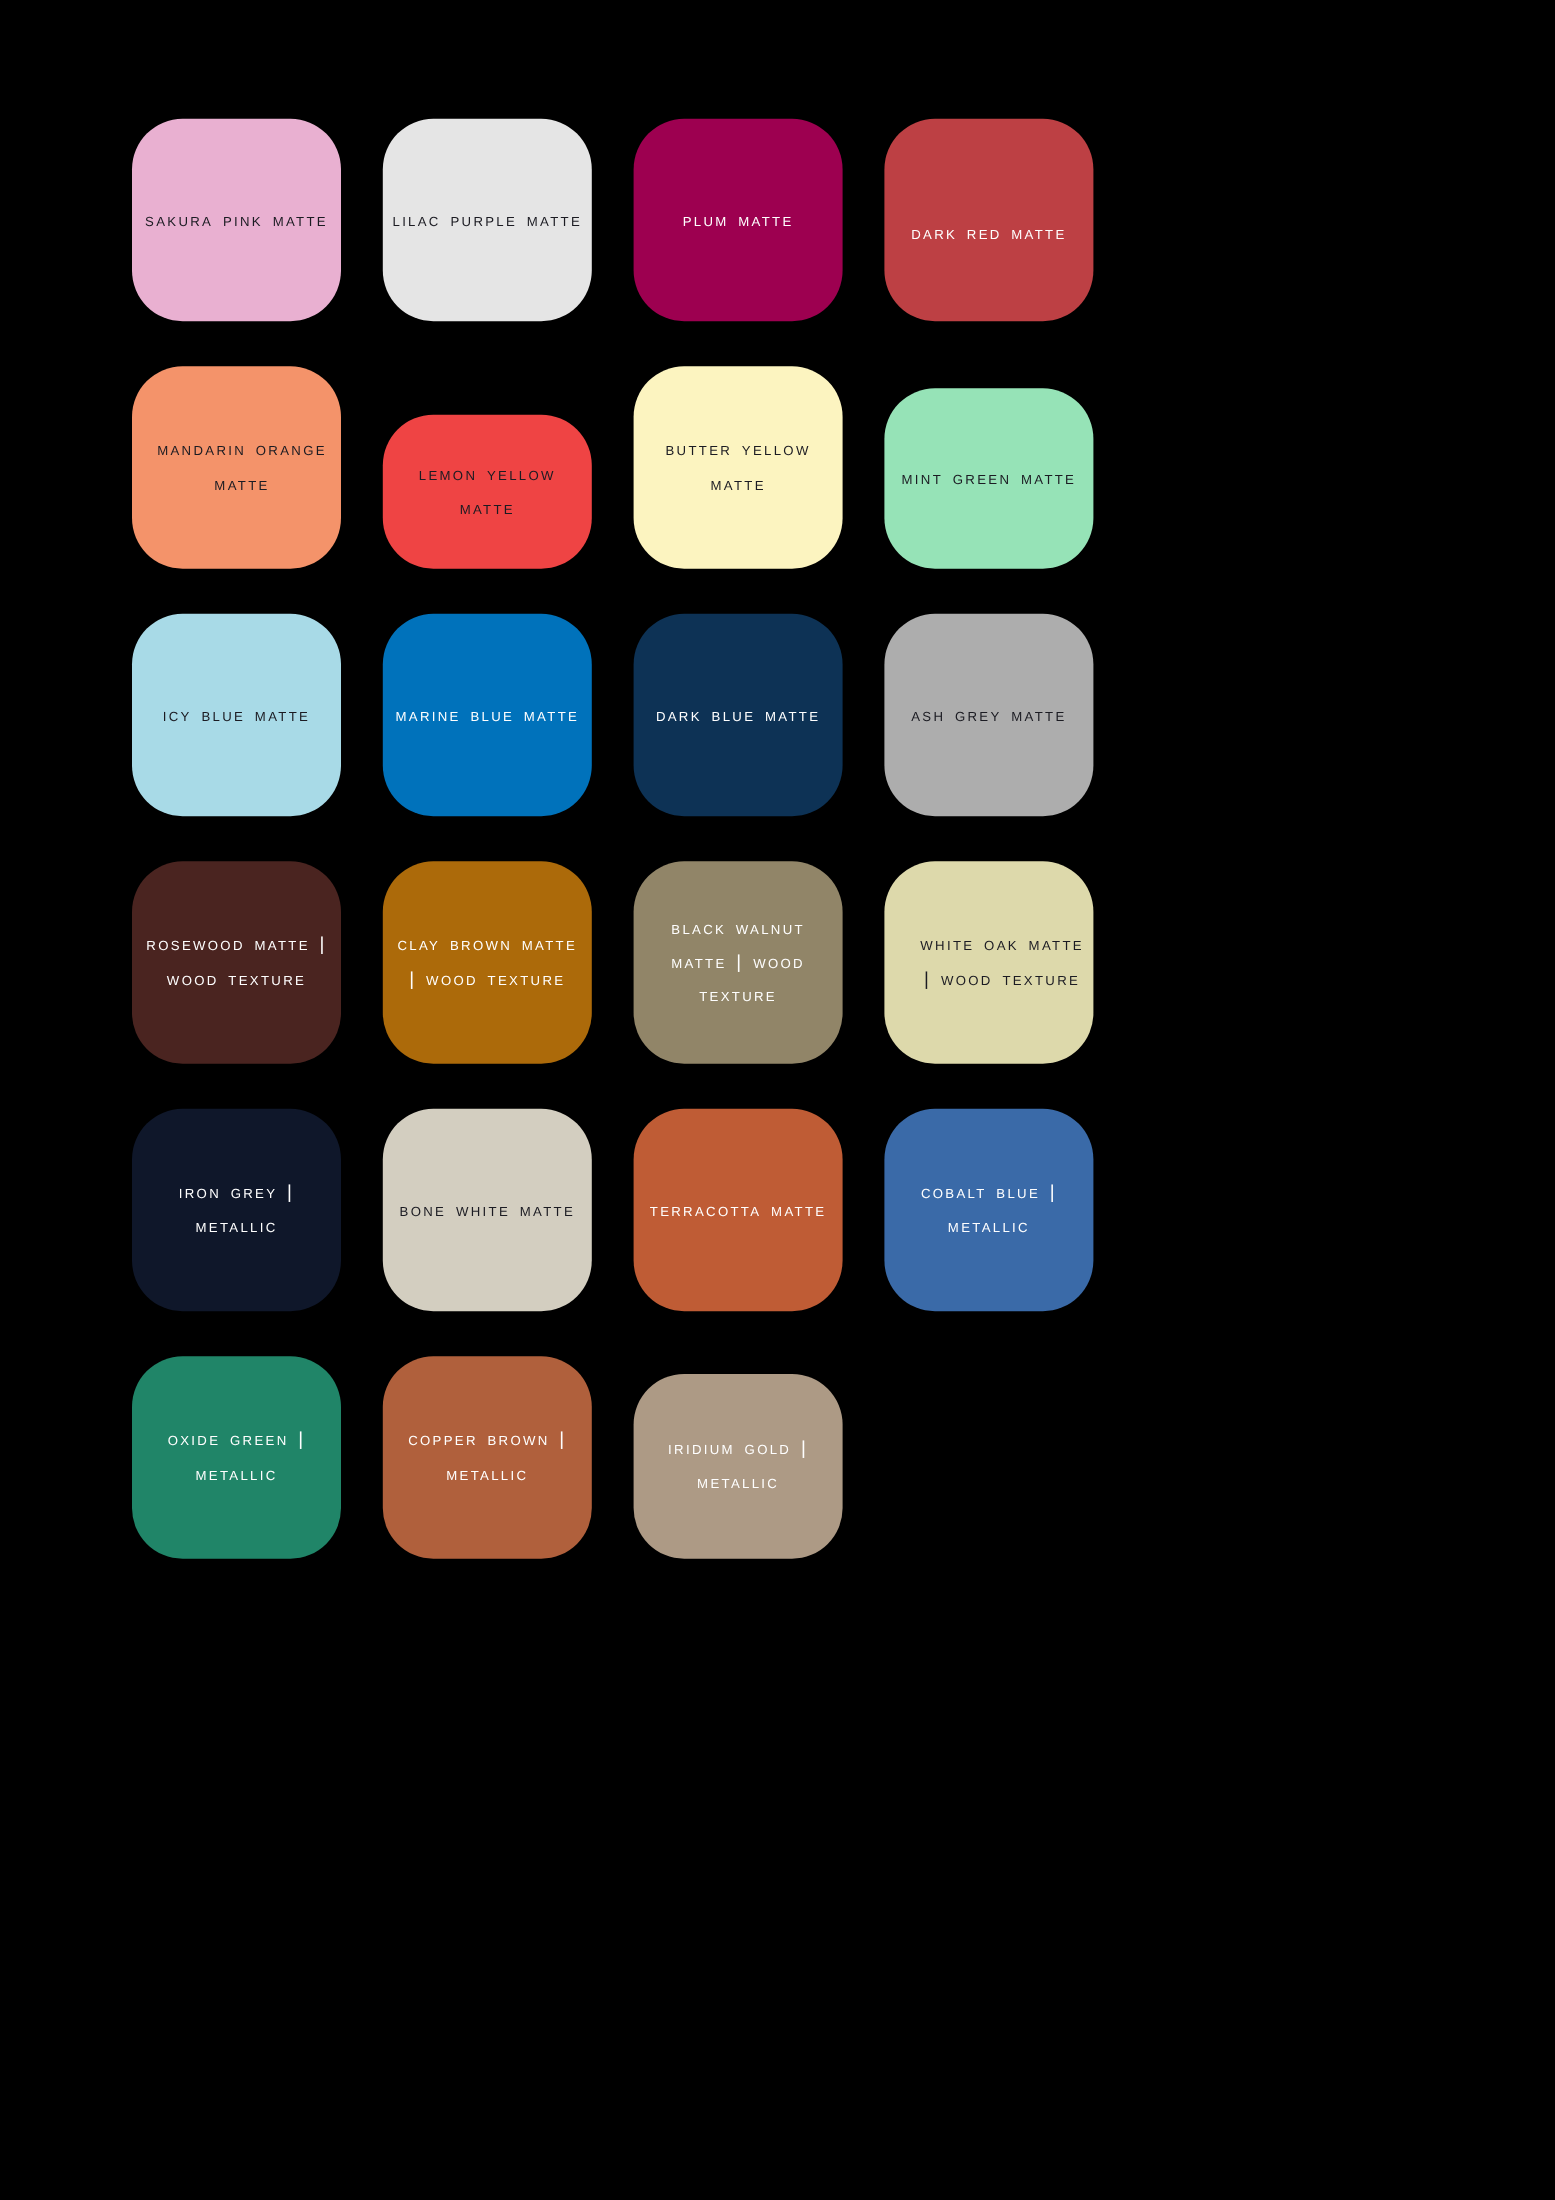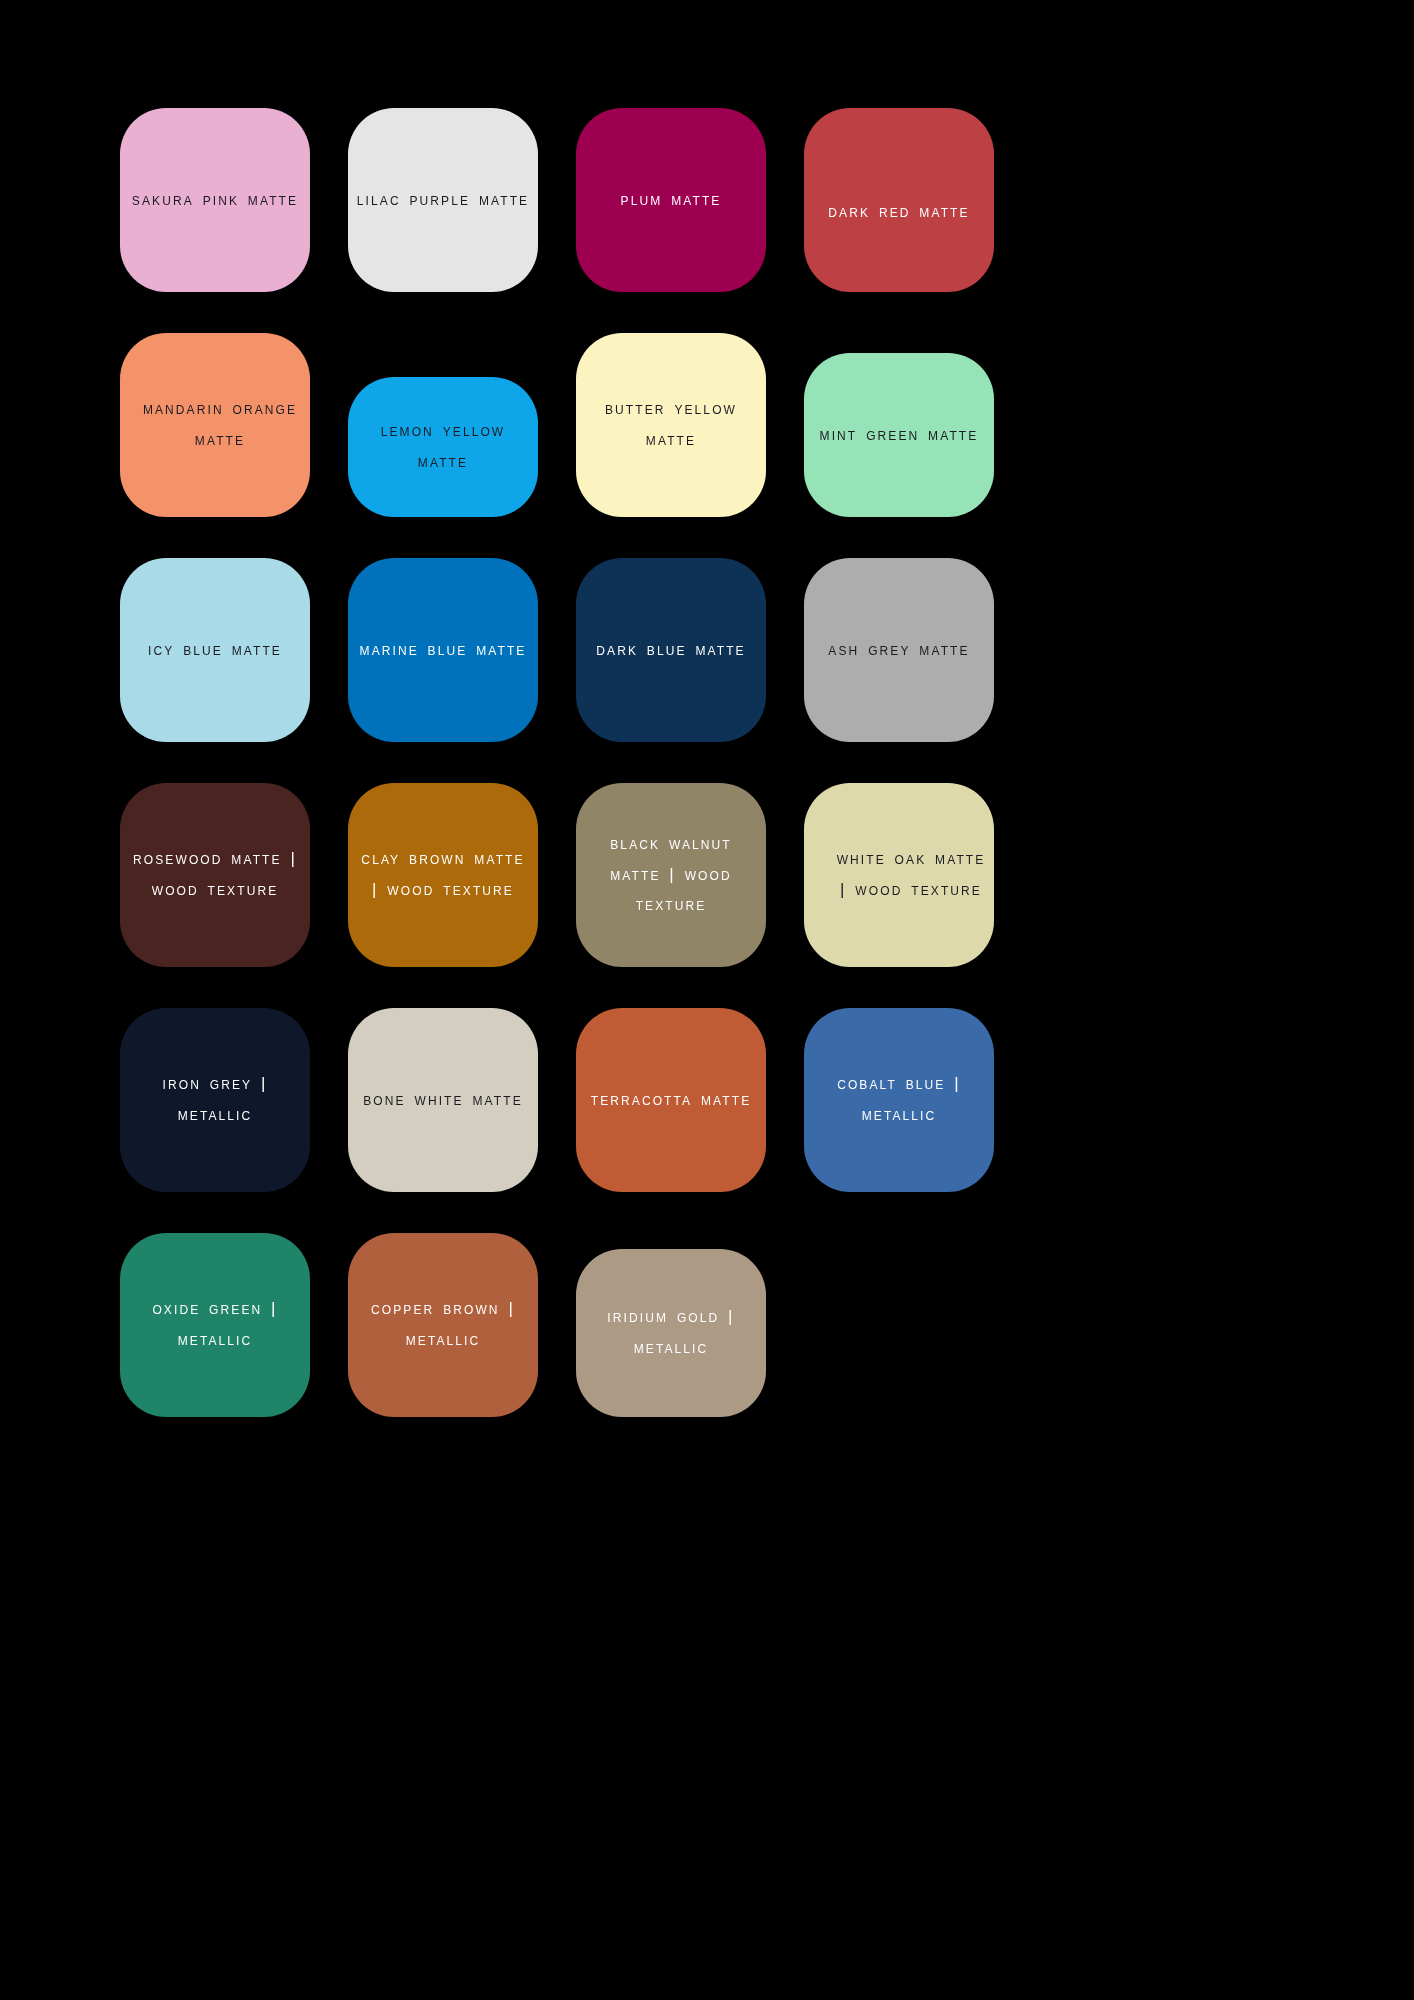--- a/index.html
+++ b/index.html
@@ -65,21 +65,21 @@
     </div>
     <div class="swatch" style="background: rgb(157, 0, 80);">
       <span class="swatch-label" style="color: rgb(255, 255, 255);">Plum Matte</span>
     </div>
     <div class="swatch" style="background: rgb(189, 64, 68);">
       <span class="swatch-label" style="color: rgb(255, 255, 255); margin-top: 24px;">Dark Red Matte</span>
     </div>
     <div class="swatch" style="background: rgb(244, 147, 106); padding-left: 16px;">
       <span class="swatch-label" style="color: rgb(27, 27, 34);">Mandarin Orange Matte</span>
     </div>
-    <div class="swatch" style="background: #0ea5e9; margin-top: 44px;">
+    <div class="swatch" style="background: #ef4444; margin-top: 44px;">
       <span class="swatch-label" style="color: rgb(27, 27, 34);">Lemon Yellow Matte</span>
     </div>
     <div class="swatch" style="background: rgb(252, 244, 192);">
       <span class="swatch-label" style="color: rgb(27, 27, 34);">Butter Yellow Matte</span>
     </div>
     <div class="swatch" style="background: rgb(150, 227, 183); margin-top: 20px;">
       <span class="swatch-label" style="color: rgb(27, 27, 34);">Mint Green Matte</span>
     </div>
     <div class="swatch" style="background: rgb(168, 218, 231);">
       <span class="swatch-label" style="color: rgb(27, 27, 34);">Icy Blue Matte</span>

